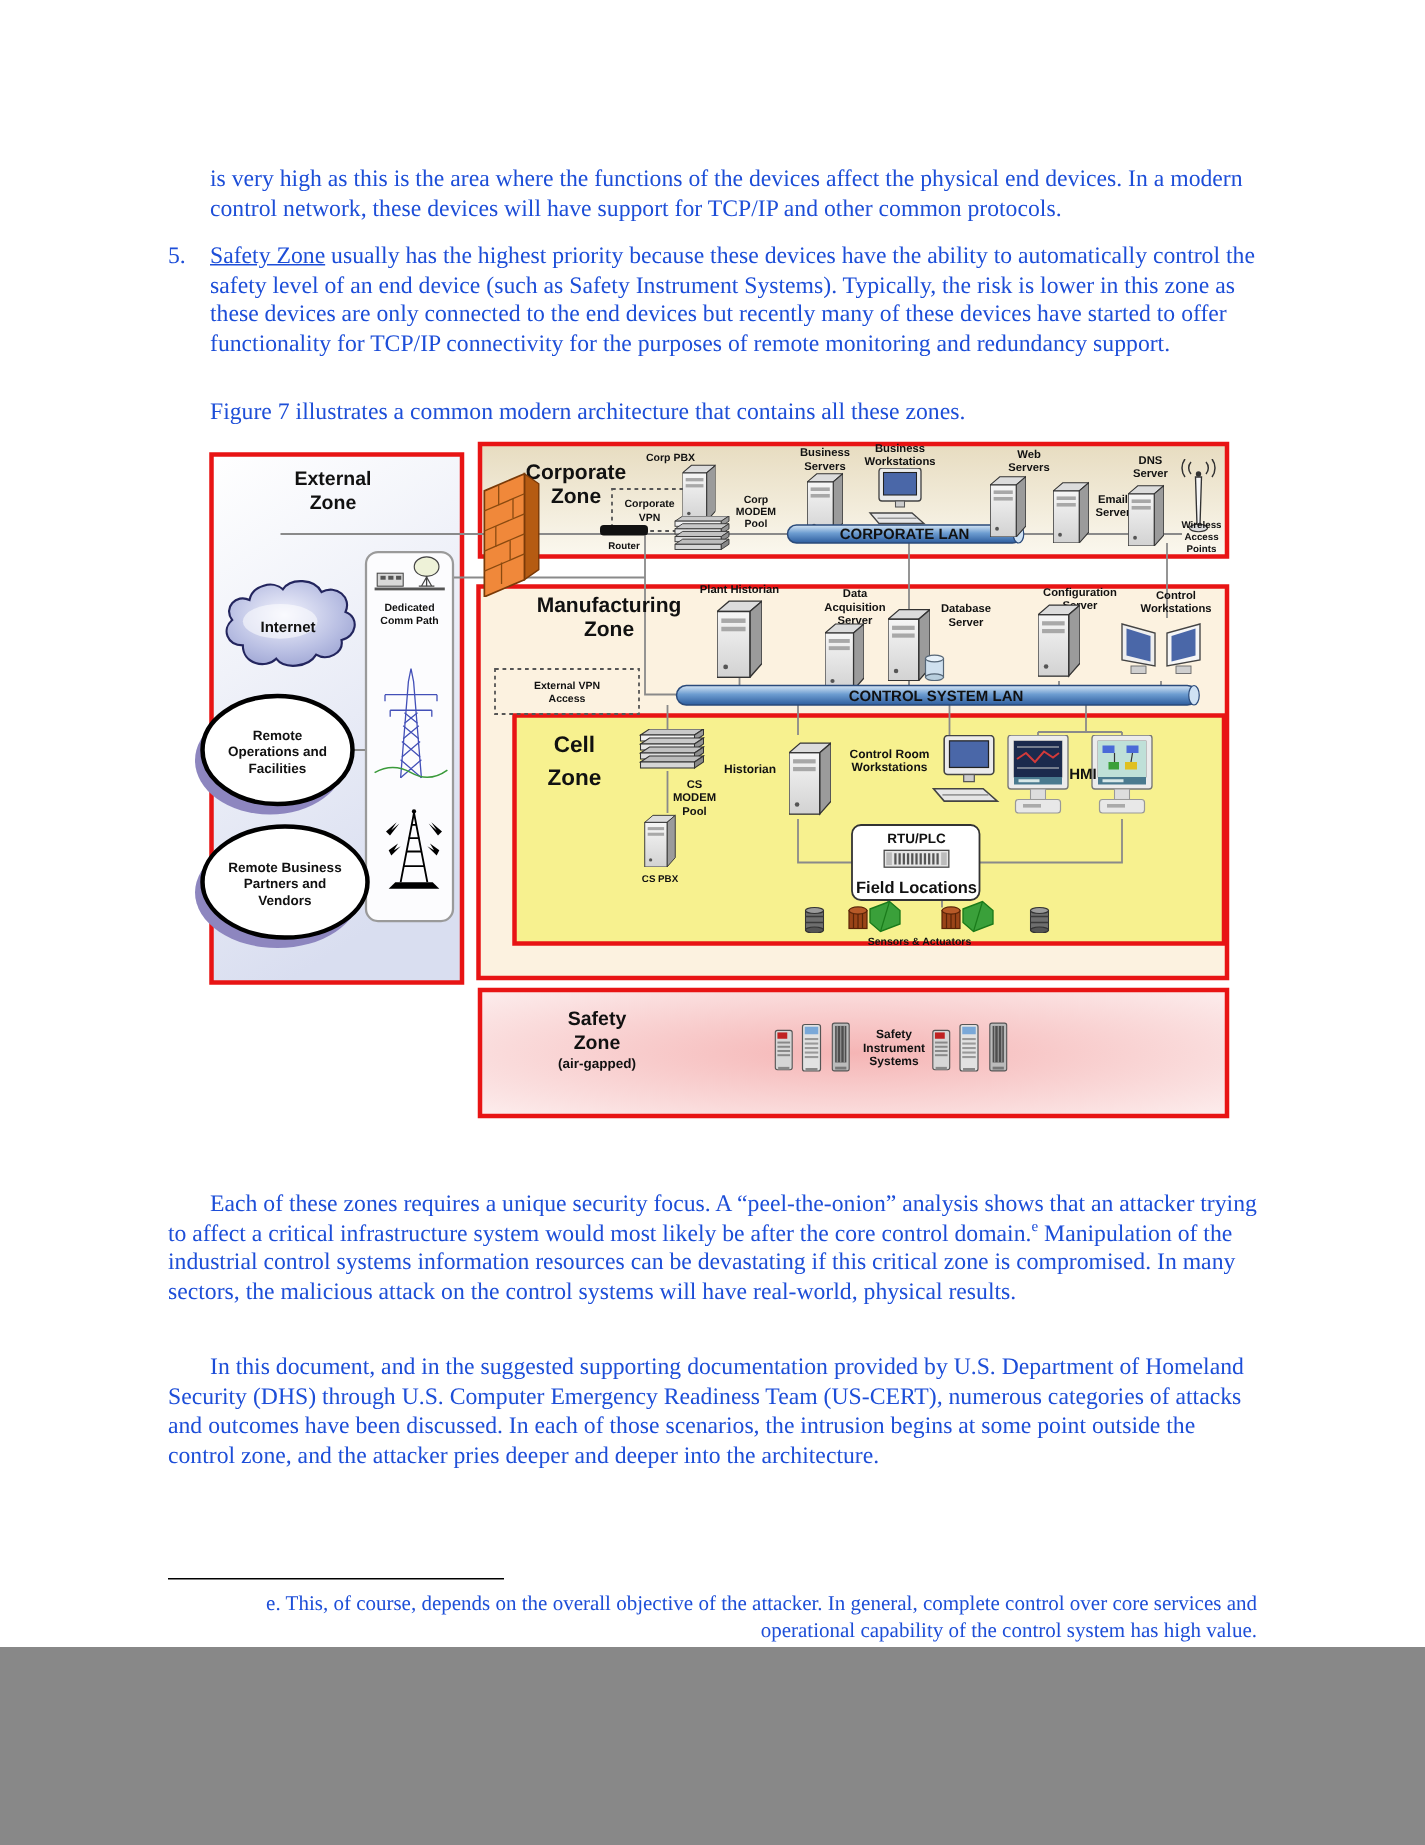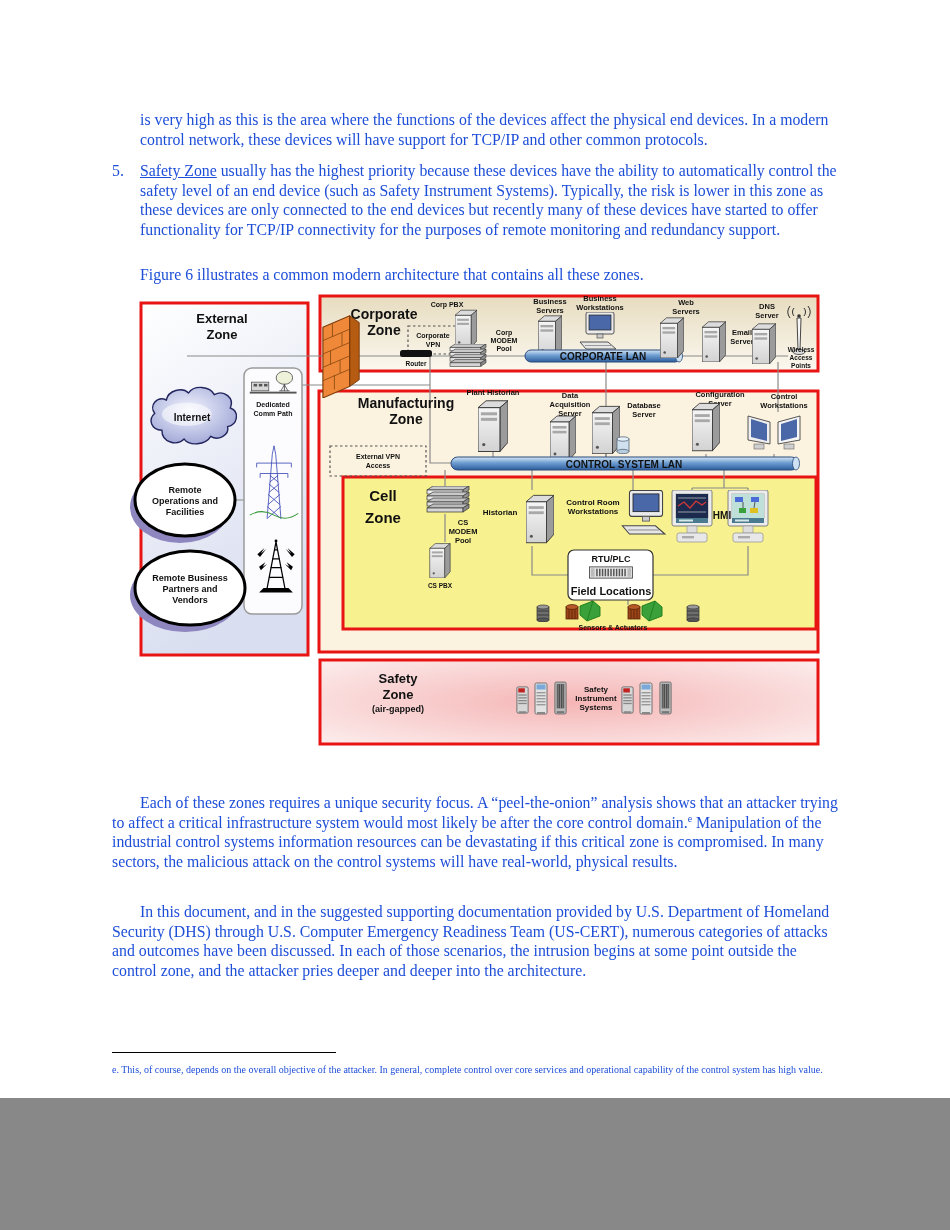--- a/index.html
+++ b/index.html
@@ -4,38 +4,38 @@
 <style>
   html,body{margin:0;padding:0;background:#888;}
   .page{position:relative;width:950px;height:1098px;background:#ffffff;margin:0 auto;
         font-family:"Liberation Serif", serif;color:#1d4ed8;overflow:hidden;}
   .tblock{position:absolute;font-size:15.8px;line-height:19.7px;text-align:left;}
   .listitem{display:flex;}
   .listnum{width:28px;flex:0 0 28px;}
   .uline{text-decoration:underline;font-family:Liberation Serif, serif;}
   .indent{text-indent:28px;}
   .footrule{position:absolute;left:112px;top:1052px;width:224px;border-top:1.4px solid #000;height:0;}
-  .footnote{position:absolute;left:112px;top:1061px;width:726px;font-size:10px;line-height:17.5px;}
+  .footnote{position:absolute;left:112px;top:1061px;width:726px;font-size:14px;line-height:17.5px;text-align:right;}
   .pagenum{position:absolute;left:0;top:1148px;width:950px;text-align:center;font-size:15.5px;}
   svg text{font-family:"Liberation Sans", sans-serif;font-weight:bold;fill:#111;}
   sup{font-size:10px;line-height:0;}
 </style>
 </head>
 <body>
 
 <div class="page">
 
   <div class="tblock" style="left:140px;top:110px;width:700px;">is very high as this is the area where the functions of the devices affect the physical end devices. In a modern control network, these devices will have support for TCP/IP and other common protocols.</div>
 
   <div class="tblock listitem" style="left:112px;top:161px;width:726px;">
     <div class="listnum">5.</div>
     <div style="flex:1;"><span class="uline">Safety Zone</span><span> usually has the highest priority because these devices have the ability to automatically control the safety level of an end device (such as Safety Instrument Systems). Typically, the risk is lower in this zone as these devices are only connected to the end devices but recently many of these devices have started to offer functionality for TCP/IP connectivity for the purposes of remote monitoring and redundancy support.</span></div>
   </div>
 
-  <div class="tblock" style="left:140px;top:265px;width:700px;">Figure 6 illustrates a common modern architecture that contains all these zones.</div>
+  <div class="tblock" style="left:140px;top:265px;width:700px;">Figure 7 illustrates a common modern architecture that contains all these zones.</div>
 
   <svg style="position:absolute;left:130px;top:288px;" width="700" height="465" viewBox="0 0 700 465">
     <defs>
       <linearGradient id="gPipe" x1="0" y1="0" x2="0" y2="1">
         <stop offset="0" stop-color="#d6e6f5"></stop>
           <stop offset="0.45" stop-color="#6d9dd1"></stop>
           <stop offset="1" stop-color="#2e5d9e"></stop>
       </linearGradient>
       <linearGradient id="gCorp" x1="0" y1="0" x2="0" y2="1">
         <stop offset="0" stop-color="#e7dcc0"></stop>

